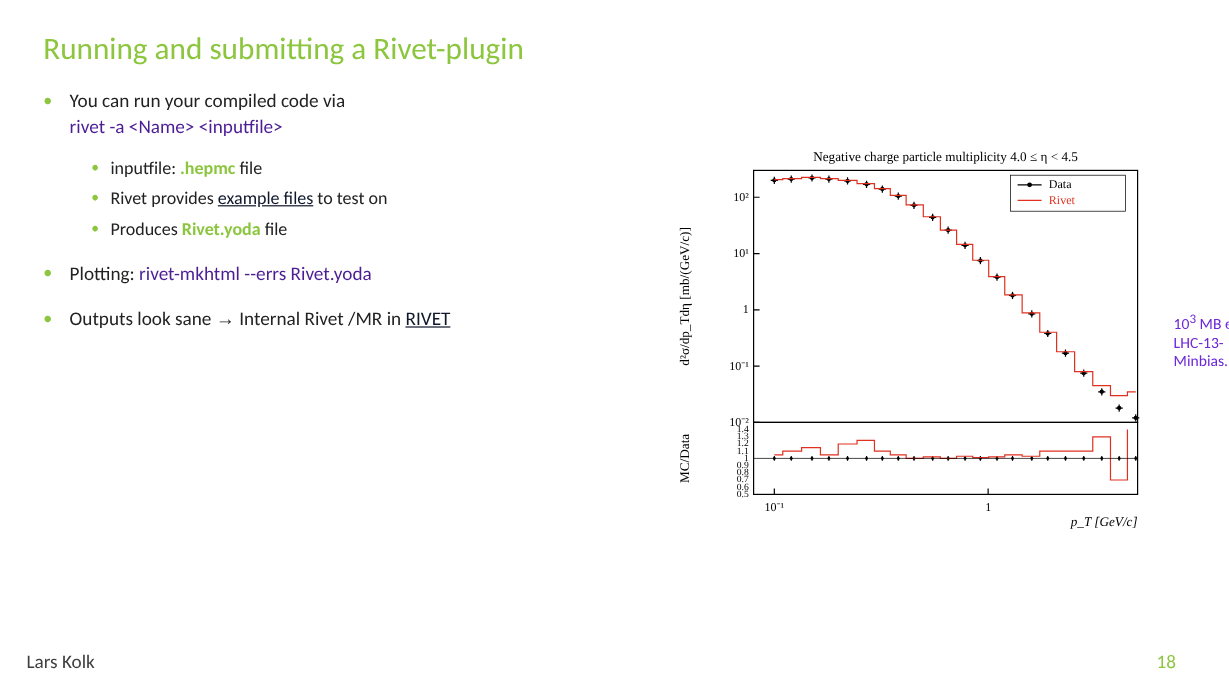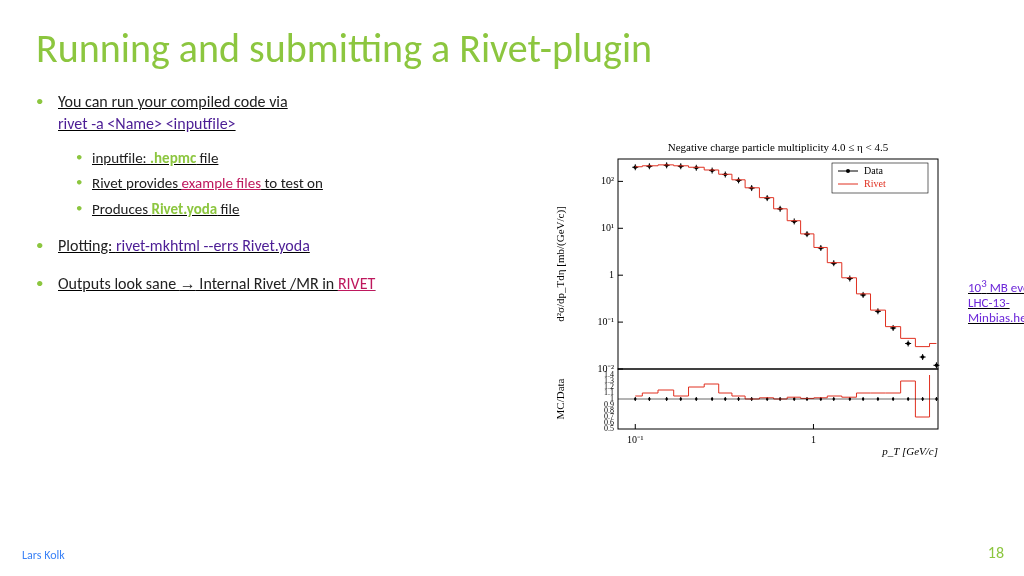--- a/index.html
+++ b/index.html
@@ -6,29 +6,28 @@
   body {
     width: 1024px;
     height: 576px;
     font-family: "Segoe UI", "Calibri", Arial, sans-serif;
     background: #fff;
     position: relative;
     overflow: hidden;
   }
   .title {
     color: #8cc63f;
-    font-size: 40px;
+    font-size: 26px;
     font-weight: 400;
     padding: 24px 0 0 36px;
   }
   .content {
     display: flex;
     padding: 18px 16px 0 36px;
-    gap: 2px;
-    text-decoration: underline;
+    gap: 12px;
   }
   .left {
     flex: 0 0 510px;
   }
   .right {
     flex: 1;
     display: flex;
     flex-direction: row;
     align-items: center;
     margin-top: 48px;
@@ -65,31 +64,31 @@
   }
   ul.sub > li::before {
     content: "•";
     position: absolute;
     left: 18px;
     color: #8cc63f;
     font-size: 13px;
   }
   .green { color: #4c1d95; }
   .green-bold { color: #8cc63f; font-weight: 600; }
-  .green-link { color: #be185d; text-decoration: underline; }
+  .green-link { color: #0f172a; text-decoration: underline; }
   .footer-left {
     position: absolute;
     left: 22px;
     bottom: 14px;
-    color: #3b82f6;
-    font-size: 12px;
+    color: #404040;
+    font-size: 16px;
   }
   .footer-right {
     position: absolute;
-    right: 20px;
+    right: 44px;
     bottom: 14px;
     color: #8cc63f;
     font-size: 16px;
   }
   .plot-caption {
     color: #6d28d9;
     font-size: 13px;
     margin-top: 4px;
   }
   .plot-box {

